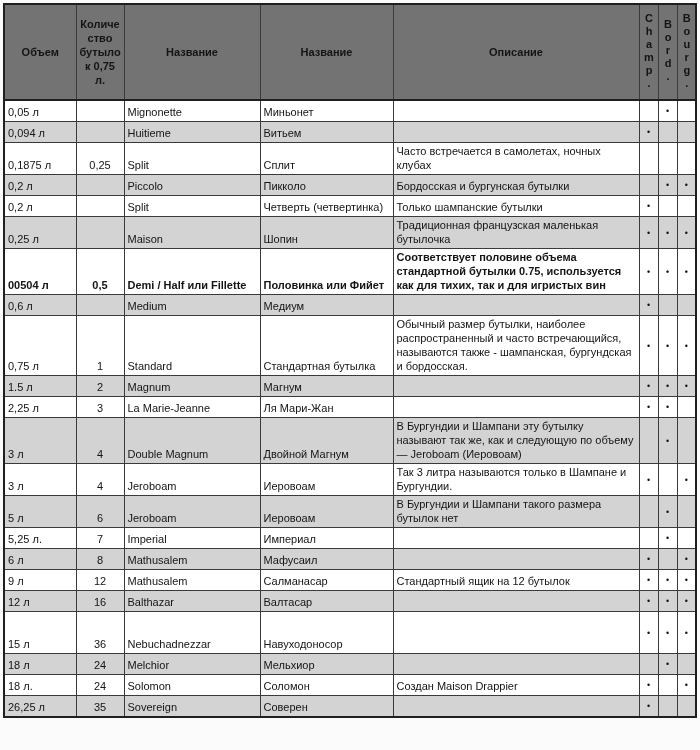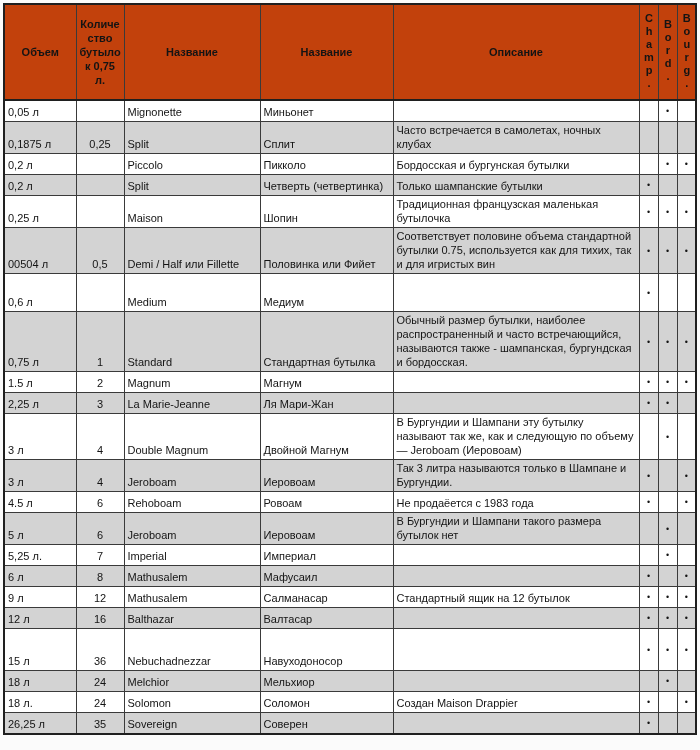--- a/index.html
+++ b/index.html
@@ -26,21 +26,21 @@
     font-size: 11px;
     line-height: 14px;
     padding: 1px 3px 2px 3px;
     vertical-align: bottom;
     overflow: hidden;
     word-wrap: break-word;
     overflow-wrap: break-word;
     color: #141414;
   }
   thead th {
-    background: #c2410c;
+    background: #737373;
     font-weight: bold;
     text-align: center;
     vertical-align: middle;
     height: 90px;
     border-bottom: 2px solid #1f1f1f;
     padding: 2px;
   }
   thead th.vert span {
     writing-mode: vertical-rl;
     text-orientation: upright;
@@ -53,21 +53,21 @@
   col.c1 { width: 48px; }
   col.c2 { width: 136px; }
   col.c3 { width: 133px; }
   col.c4 { width: 246px; }
   col.c5, col.c6, col.c7 { width: 19px; }
 
   tbody td { height: 17px; background: #ffffff; }
   tbody tr:nth-child(even) td { background: #d3d3d3; }
   
   tbody tr:nth-child(19) td { height: 38px; }
-  tbody tr:nth-child(7) td { height: 34px; }
+  tbody tr:nth-child(7) td { height: 34px; font-weight: bold; }
 
   td.num { text-align: center; }
   td.mark {
     text-align: center;
     vertical-align: middle;
     font-size: 9px;
     padding: 0;
   }
 </style>
 </head>
@@ -102,20 +102,30 @@
           <td>0,05 л</td>
           <td class="num"></td>
           <td>Mignonette</td>
           <td>Миньонет</td>
           <td></td>
           <td class="mark"></td>
           <td class="mark">•</td>
           <td class="mark"></td>
         </tr>
         <tr>
+          <td>0,094 л</td>
+          <td class="num"></td>
+          <td>Huitieme</td>
+          <td>Витьем</td>
+          <td></td>
+          <td class="mark">•</td>
+          <td class="mark"></td>
+          <td class="mark"></td>
+        </tr>
+        <tr>
           <td>0,1875 л</td>
           <td class="num">0,25</td>
           <td>Split</td>
           <td>Сплит</td>
           <td>Часто встречается в самолетах, ночных клубах</td>
           <td class="mark"></td>
           <td class="mark"></td>
           <td class="mark"></td>
         </tr>
         <tr>
@@ -212,30 +222,20 @@
           <td>3 л</td>
           <td class="num">4</td>
           <td>Jeroboam</td>
           <td>Иеровоам</td>
           <td>Так 3 литра называются только в Шампане и Бургундии.</td>
           <td class="mark">•</td>
           <td class="mark"></td>
           <td class="mark">•</td>
         </tr>
         <tr>
-          <td>4.5 л</td>
-          <td class="num">6</td>
-          <td>Rehoboam</td>
-          <td>Ровоам</td>
-          <td>Не продаёется с 1983 года</td>
-          <td class="mark">•</td>
-          <td class="mark"></td>
-          <td class="mark">•</td>
-        </tr>
-        <tr>
           <td>5 л</td>
           <td class="num">6</td>
           <td>Jeroboam</td>
           <td>Иеровоам</td>
           <td>В Бургундии и Шампани такого размера бутылок нет</td>
           <td class="mark"></td>
           <td class="mark">•</td>
           <td class="mark"></td>
         </tr>
         <tr>

